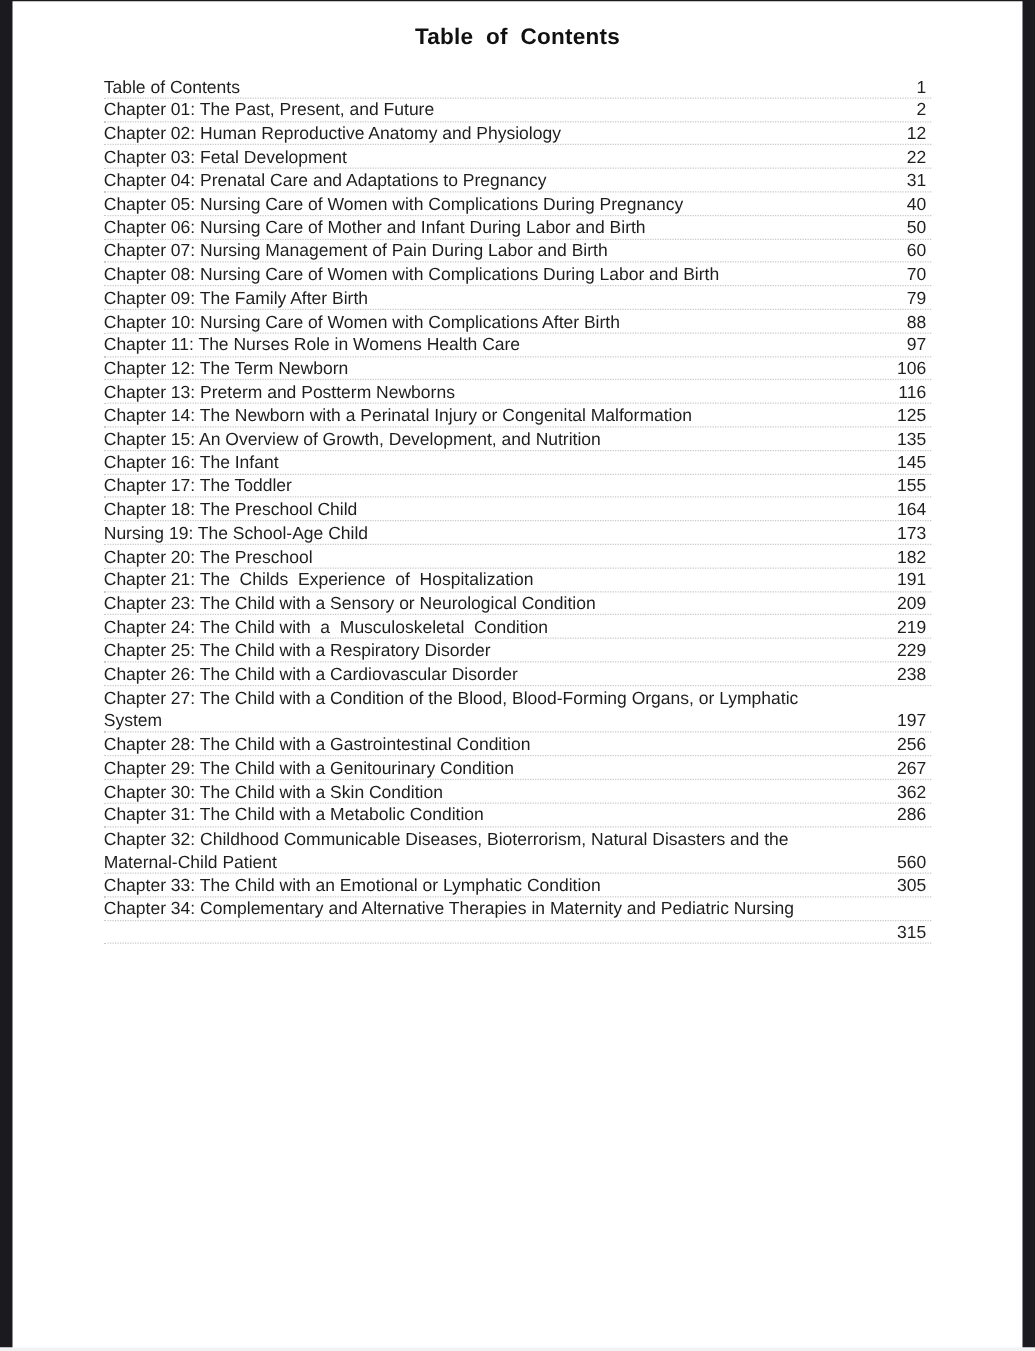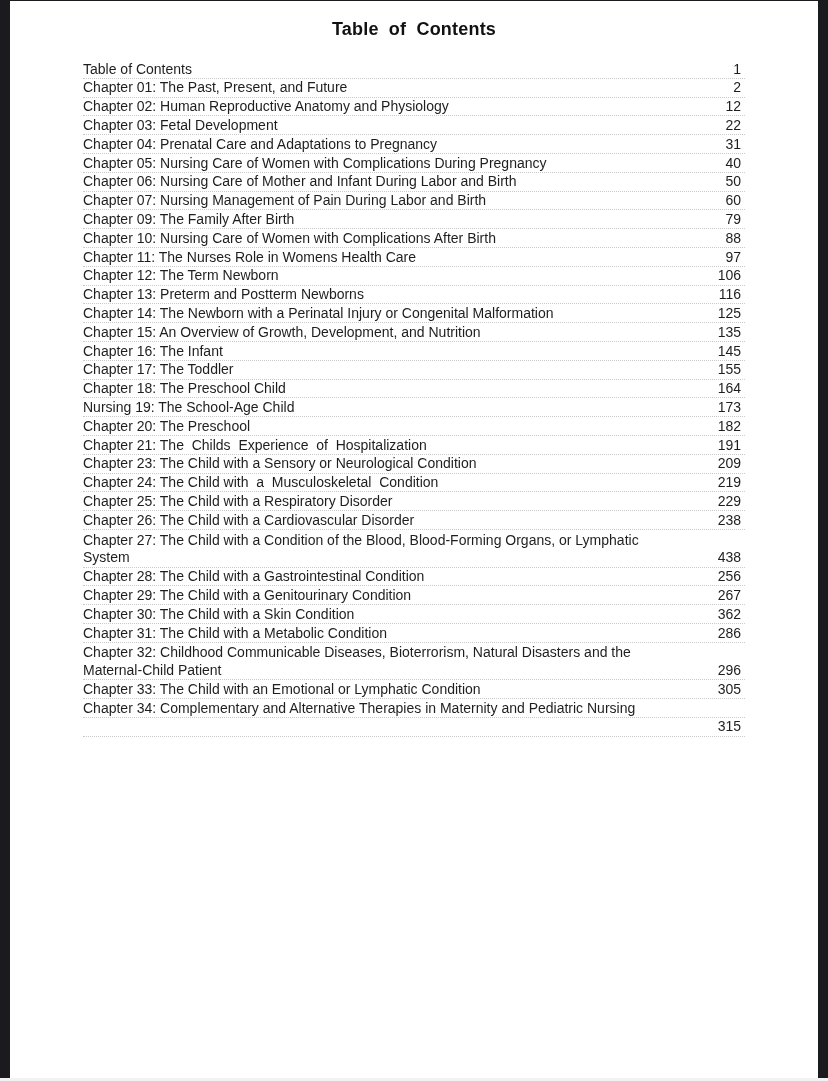--- a/index.html
+++ b/index.html
@@ -131,20 +131,26 @@
       </div>
     </div>
     <div class="toc-entry">
       <div class="toc-line leader">
         <span class="toc-label">Chapter 07: Nursing Management of Pain During Labor and Birth</span>
         <span class="toc-page">60</span>
       </div>
     </div>
     <div class="toc-entry">
       <div class="toc-line leader">
+        <span class="toc-label">Chapter 08: Nursing Care of Women with Complications During Labor and Birth</span>
+        <span class="toc-page">70</span>
+      </div>
+    </div>
+    <div class="toc-entry">
+      <div class="toc-line leader">
         <span class="toc-label">Chapter 09: The Family After Birth</span>
         <span class="toc-page">79</span>
       </div>
     </div>
     <div class="toc-entry">
       <div class="toc-line leader">
         <span class="toc-label">Chapter 10: Nursing Care of Women with Complications After Birth</span>
         <span class="toc-page">88</span>
       </div>
     </div>
@@ -237,21 +243,21 @@
         <span class="toc-label">Chapter 26: The Child with a Cardiovascular Disorder</span>
         <span class="toc-page">238</span>
       </div>
     </div>
     <div class="toc-entry">
       <div class="toc-line">
         <span class="toc-label">Chapter 27: The Child with a Condition of the Blood, Blood-Forming Organs, or Lymphatic</span>
       </div>
       <div class="toc-line leader">
         <span class="toc-label">System</span>
-        <span class="toc-page">438</span>
+        <span class="toc-page">197</span>
       </div>
     </div>
     <div class="toc-entry">
       <div class="toc-line leader">
         <span class="toc-label">Chapter 28: The Child with a Gastrointestinal Condition</span>
         <span class="toc-page">256</span>
       </div>
     </div>
     <div class="toc-entry">
       <div class="toc-line leader">
@@ -270,21 +276,21 @@
         <span class="toc-label">Chapter 31: The Child with a Metabolic Condition</span>
         <span class="toc-page">286</span>
       </div>
     </div>
     <div class="toc-entry">
       <div class="toc-line">
         <span class="toc-label">Chapter 32: Childhood Communicable Diseases, Bioterrorism, Natural Disasters and the</span>
       </div>
       <div class="toc-line leader">
         <span class="toc-label">Maternal-Child Patient</span>
-        <span class="toc-page">296</span>
+        <span class="toc-page">560</span>
       </div>
     </div>
     <div class="toc-entry">
       <div class="toc-line leader">
         <span class="toc-label">Chapter 33: The Child with an Emotional or Lymphatic Condition</span>
         <span class="toc-page">305</span>
       </div>
     </div>
     <div class="toc-entry">
       <div class="toc-line leader">

